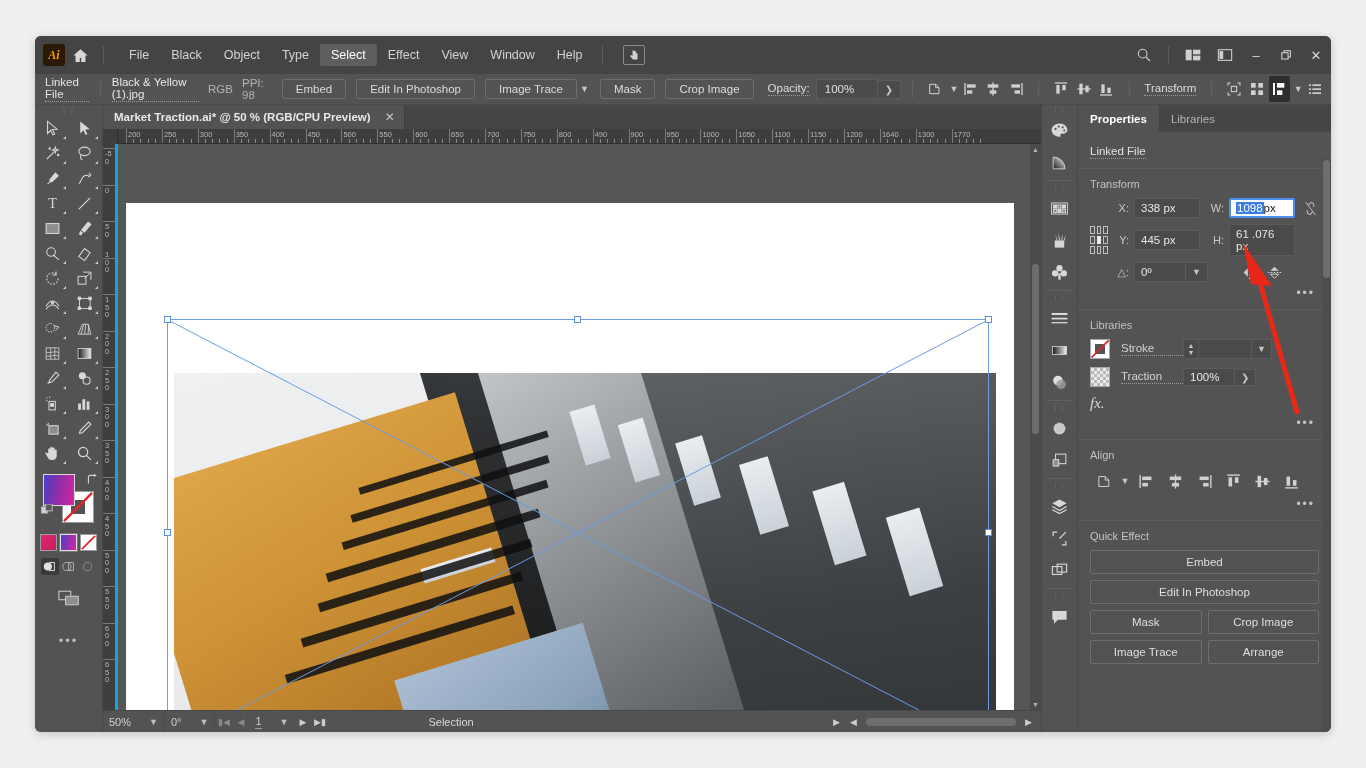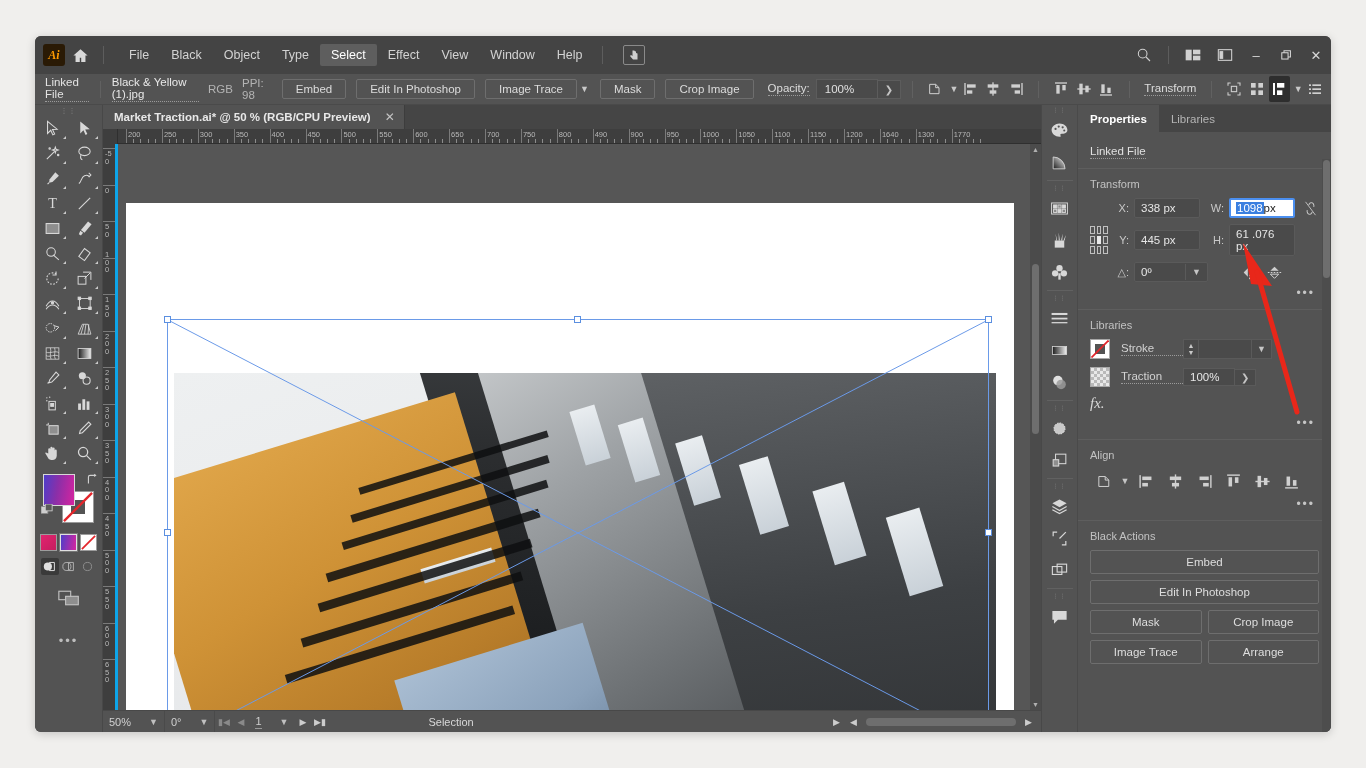--- a/index.html
+++ b/index.html
@@ -1419,21 +1419,21 @@
                   <rect x="5" y="5" width="5" height="13"></rect>
                   <rect x="14" y="10" width="5" height="8"></rect>
                 </svg>
             </div>
           </div>
           <div class="morebtn">•••</div>
         </div>
         <div class="psep"></div>
 
         <div class="psect">
-          <div class="ptitle">Black Actions</div>
+          <div class="ptitle">Quick Effect</div>
           <div class="qa-grid">
             <div class="qa-btn full">Embed</div>
             <div class="qa-btn full">Edit In Photoshop</div>
             <div class="qa-btn">Mask</div>
             <div class="qa-btn">Crop Image</div>
             <div class="qa-btn">Image Trace</div>
             <div class="qa-btn">Arrange</div>
           </div>
         </div>
       </div>

